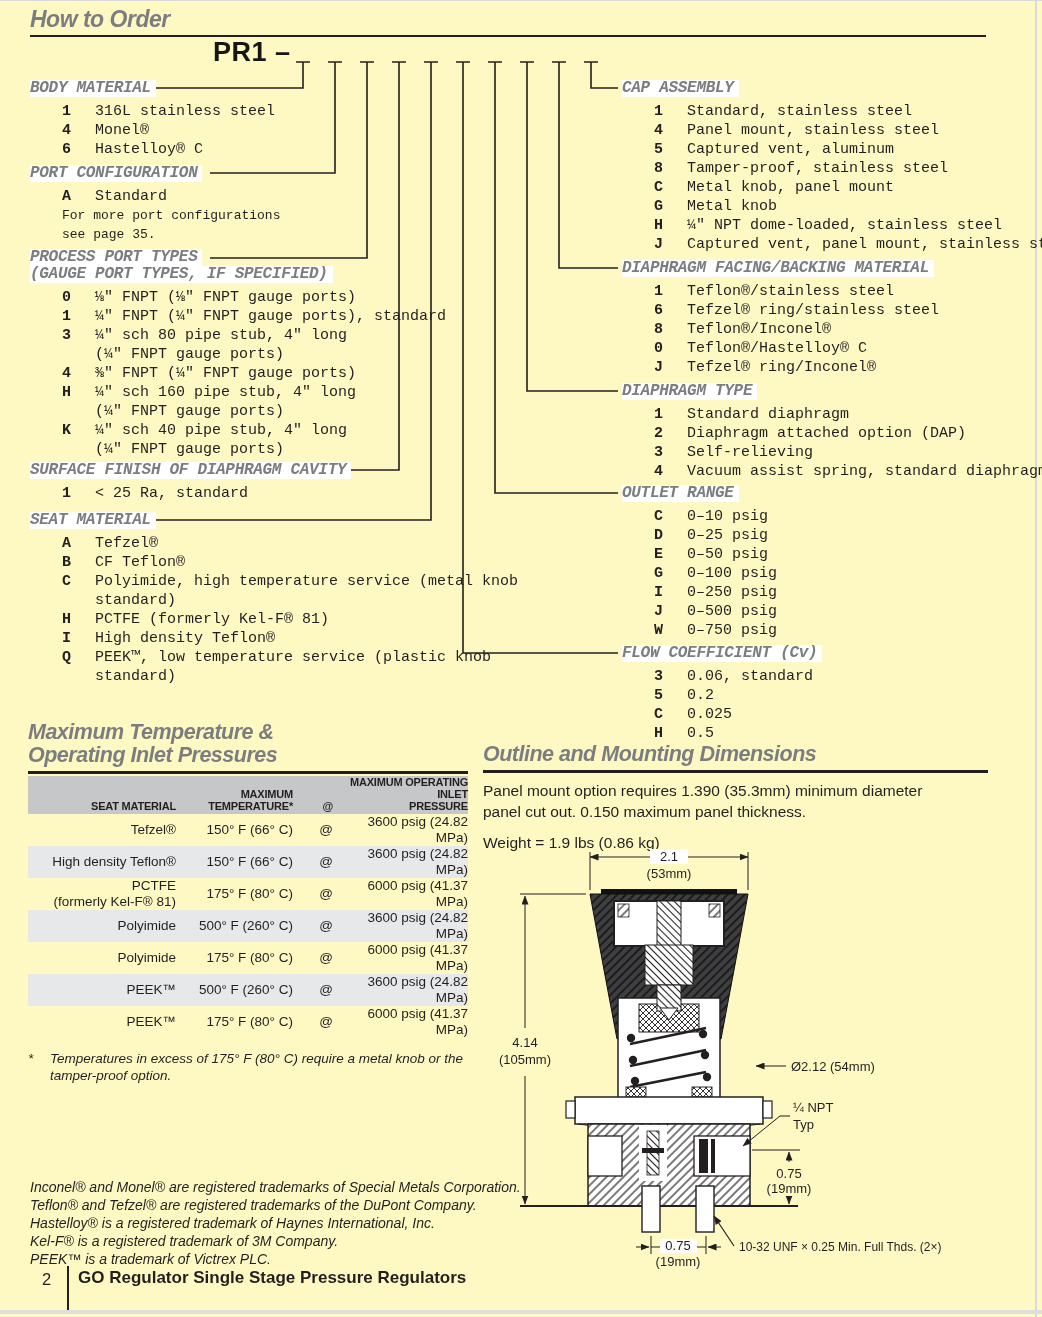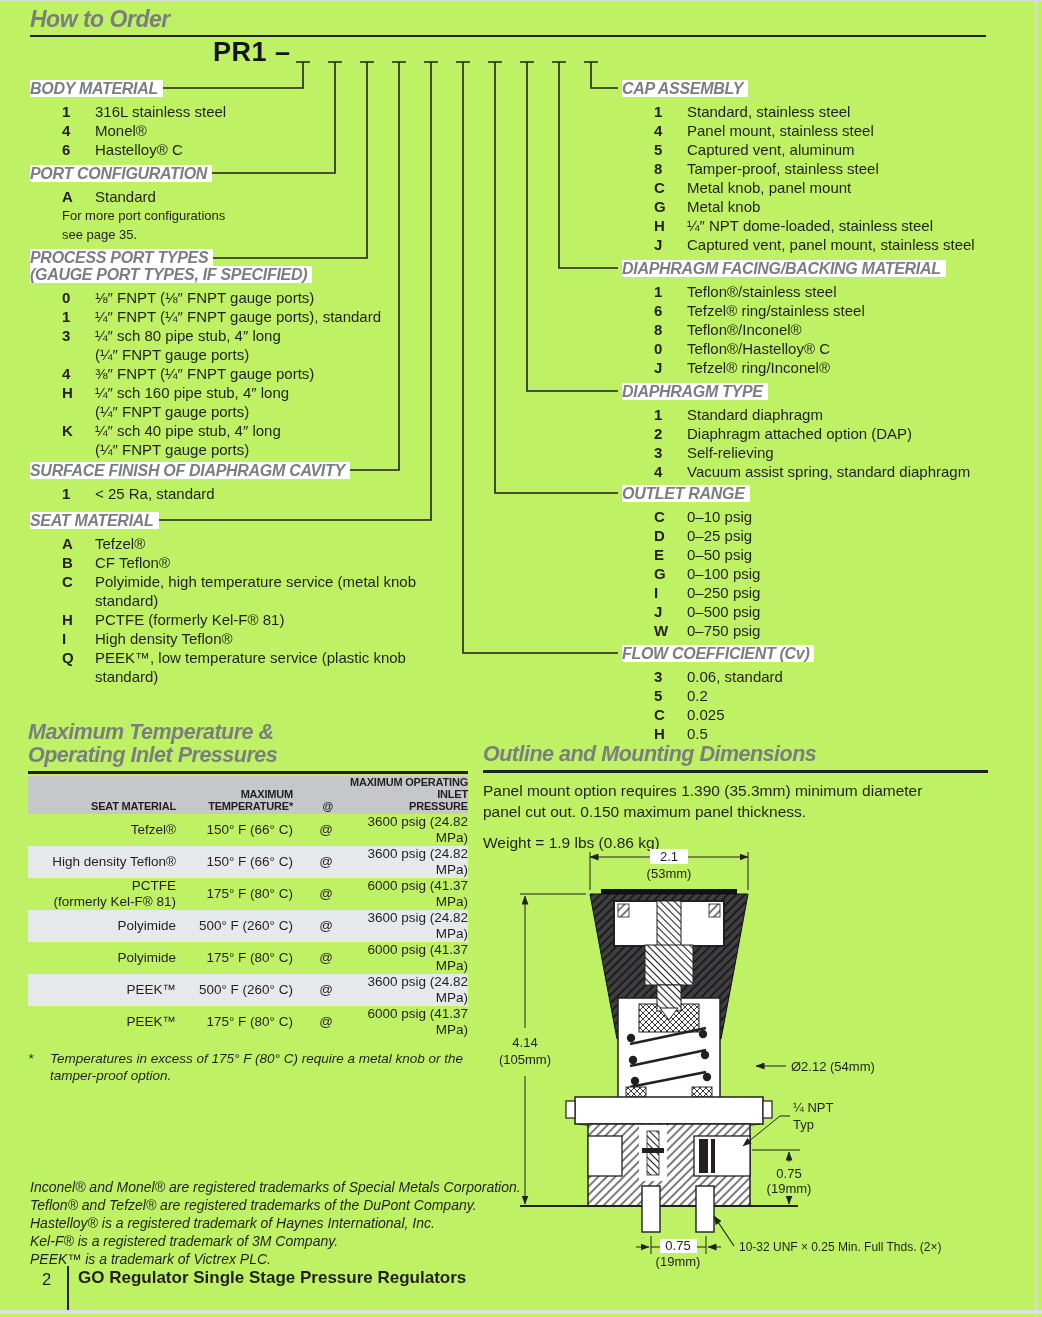--- a/index.html
+++ b/index.html
@@ -1,34 +1,34 @@
 <!DOCTYPE html>
 <html><head>
 <meta charset="utf-8">
 <style>
   html,body{margin:0;padding:0;background:#fff;}
-  .page{position:relative;width:1042px;height:1317px;background:#bef264;overflow:hidden;
+  .page{position:relative;width:1042px;height:1317px;background:#fef9c3;overflow:hidden;
         font-family:"Liberation Sans","DejaVu Sans",sans-serif;color:#231f20;}
   .abs{position:absolute;}
 
   
   .edge-top{left:0;top:0;width:1042px;height:1px;background:#d9dadb;}
   .edge-right{left:1035px;top:0;width:2px;height:1317px;background:#d9dadb;}
   .edge-bottom{left:0;top:1310px;width:1042px;height:4px;background:#dcdedf;}
 
   
   .rubric{left:30px;top:6px;font-size:23px;font-weight:bold;font-style:italic;color:#7c7d80;letter-spacing:-0.5px;}
   .rubric-rule{left:30px;top:35px;width:956px;height:2px;background:#231f20;}
   .model-code{left:213px;top:37px;font-size:27px;font-weight:bold;color:#161616;letter-spacing:0.5px;}
 
   
   .tree{left:0;top:55px;z-index:1;}
 
   
-  .order-sec{position:absolute;z-index:2;}
+  .order-sec{position:absolute;z-index:2;font-family:Liberation Mono, monospace;}
   .order-sec .hd{display:table;white-space:nowrap;background:#fff;padding-right:5px;
                  font-size:16px;font-weight:bold;font-style:italic;color:#7c7d80;
                  letter-spacing:-0.3px;line-height:17px;}
   .order-sec .hd-wrap{margin-bottom:5px;}
   .orow{display:flex;padding-left:32px;line-height:19px;font-size:15px;}
   .orow .code{width:33px;font-weight:bold;flex:none;}
   .orow .otext{white-space:nowrap;}
   .ot2{padding-left:65px;line-height:19px;font-size:15px;white-space:nowrap;}
   .onote{padding-left:32px;line-height:19px;font-size:13px;white-space:nowrap;}
 

